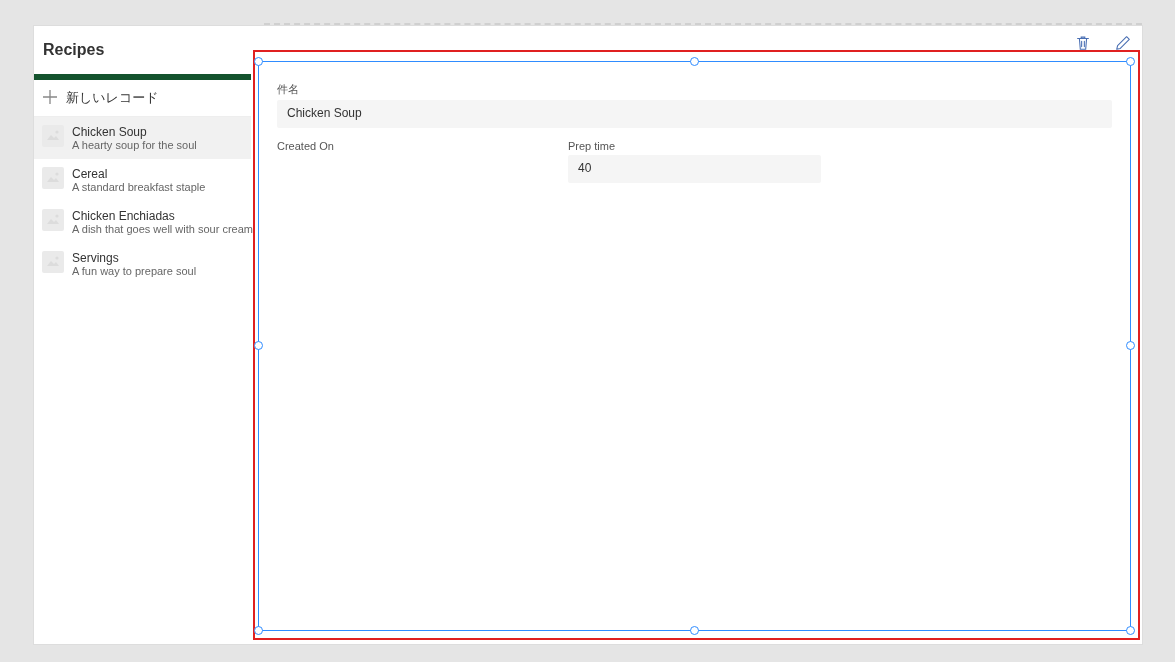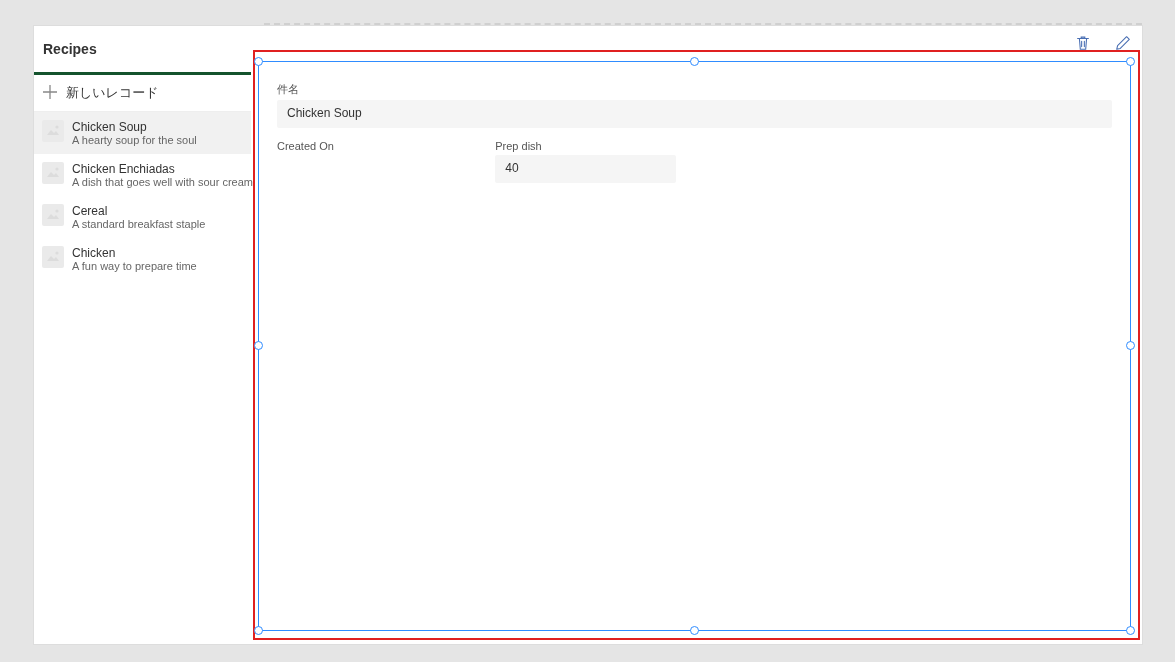--- a/index.html
+++ b/index.html
@@ -37,23 +37,23 @@
     .sidebar {
       position: absolute;
       left: 0;
       top: 0;
       width: 217px;
       height: 100%;
       background: #fff;
     }
     .sidebar-title {
       padding: 15px 9px 15px 9px;
-      font-size: 14px;
+      font-size: 16px;
       font-weight: 600;
-      border-bottom: 3px solid #14532d;
+      border-bottom: 6px solid #14532d;
     }
     .new-record {
       display: flex;
       padding: 9px 8px;
       border-bottom: 1px solid #eee;
       cursor: pointer;
       font-size: 13px;
       color: #333;
     }
     .new-record .plus {
@@ -129,21 +129,21 @@
       position: absolute;
       left: 25px;
       top: 56px;
       right: 30px;
     }
     .full-row {
       margin-bottom: 12px;
     }
     .half-rows {
       display: grid;
-      grid-template-columns: 1fr 1fr 1fr 1fr;
+      grid-template-columns: 1fr 1fr 1fr;
       column-gap: 38px;
       row-gap: 12px;
     }
     .fld-label {
       font-size: 11px;
       color: #555;
       margin-bottom: 3px;
     }
     .fld-value {
       background: #f5f5f5;
@@ -225,48 +225,48 @@
     </div>
 
     <div class="list-item">
       <div class="thumb">
         <svg viewBox="0 0 16 16">
             <polygon points="2,12 6,7 9,10 11,8 14,12"></polygon>
             <circle cx="12" cy="4" r="1.6"></circle>
           </svg>
       </div>
       <div class="item-texts">
+        <span class="item-title">Cereal</span>
+        <span class="item-sub">A standard breakfast staple</span>
+      </div>
+    </div>
+
+    <div class="list-item">
+      <div class="thumb">
+        <svg viewBox="0 0 16 16">
+            <polygon points="2,12 6,7 9,10 11,8 14,12"></polygon>
+            <circle cx="12" cy="4" r="1.6"></circle>
+          </svg>
+      </div>
+      <div class="item-texts">
         <span class="item-title">Chicken Enchiadas</span>
         <span class="item-sub">A dish that goes well with sour cream</span>
       </div>
     </div>
 
     <div class="list-item">
       <div class="thumb">
         <svg viewBox="0 0 16 16">
             <polygon points="2,12 6,7 9,10 11,8 14,12"></polygon>
             <circle cx="12" cy="4" r="1.6"></circle>
           </svg>
       </div>
       <div class="item-texts">
-        <span class="item-title">Cereal</span>
-        <span class="item-sub">A standard breakfast staple</span>
-      </div>
-    </div>
-
-    <div class="list-item">
-      <div class="thumb">
-        <svg viewBox="0 0 16 16">
-            <polygon points="2,12 6,7 9,10 11,8 14,12"></polygon>
-            <circle cx="12" cy="4" r="1.6"></circle>
-          </svg>
-      </div>
-      <div class="item-texts">
-        <span class="item-title">Chicken</span>
-        <span class="item-sub">A fun way to prepare time</span>
+        <span class="item-title">Servings</span>
+        <span class="item-sub">A fun way to prepare soul</span>
       </div>
     </div>
   </div>
 
   <div class="detail-panel">
     <div class="toolbar">
       <div class="ico trash">
         <svg viewBox="0 0 20 20">
           <path d="M4 5h12M8 5V3.5h4V5M6 5l1 12h6l1-12M8.5 8v6M11.5 8v6" stroke-width="1.2" stroke-linecap="round"></path>
         </svg>
@@ -281,21 +281,21 @@
     <div class="form-area">
       <div class="full-row">
         <div class="fld-label">件名</div>
         <div class="fld-value">Chicken Soup</div>
       </div>
       <div class="half-rows">
         <div>
           <div class="fld-label">Created On</div>
         </div>
         <div>
-          <div class="fld-label">Prep dish</div>
+          <div class="fld-label">Prep time</div>
           <div class="fld-value">40</div>
         </div>
       </div>
     </div>
   </div>
 
 </div>
 
 <div class="sel-red"></div>
 <div class="sel-blue">

